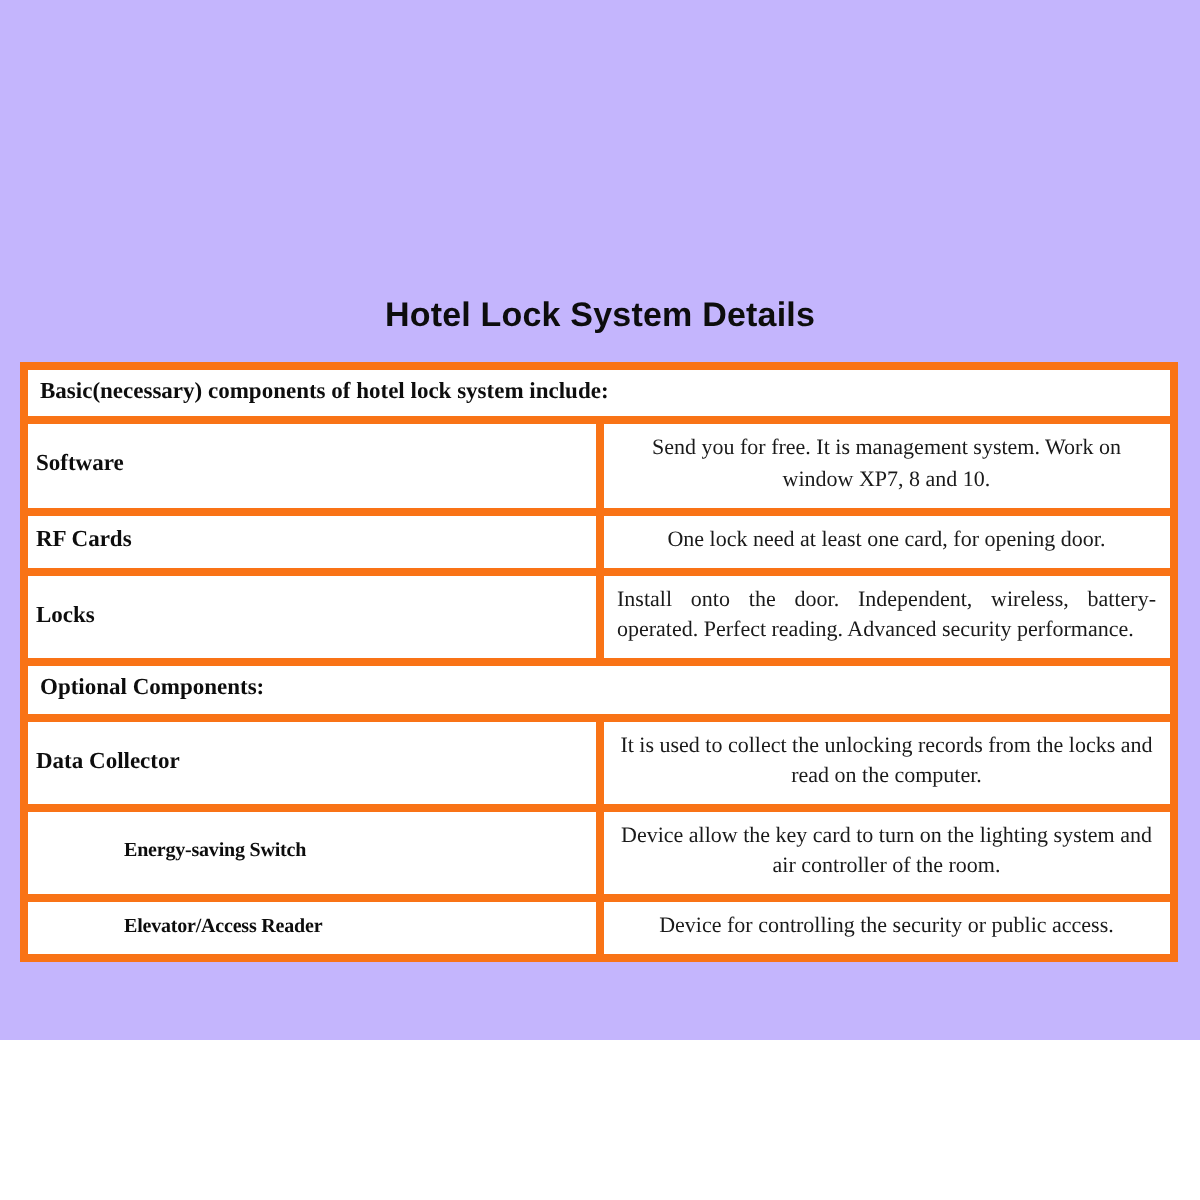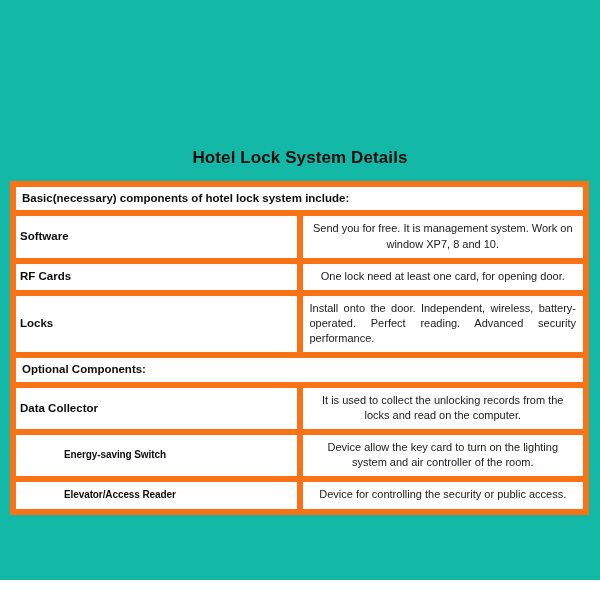--- a/index.html
+++ b/index.html
@@ -10,22 +10,22 @@
     width: 600px;
     height: 600px;
     background: #ffffff;
     font-family: "Liberation Sans", sans-serif;
     color: #1a1a1a;
     overflow: hidden;
   }
   .page {
     position: relative;
     width: 600px;
-    height: 580px;
-    background: #14b8a6;
+    height: 520px;
+    background: #c4b5fd;
   }
   .doc-title {
     position: absolute;
     left: 0;
     top: 148px;
     width: 600px;
     text-align: center;
     font-size: 17px;
     font-weight: bold;
     letter-spacing: 0.1px;
@@ -34,23 +34,24 @@
   .spec-table {
     position: absolute;
     left: 10px;
     top: 181px;
     width: 579px;
     border-collapse: collapse;
     table-layout: fixed;
     background: #ffffff;
   }
   .spec-table td {
-    border: 6px solid #f97316;
+    border: 4px solid #f97316;
     vertical-align: middle;
     background: #ffffff;
+    font-family: Liberation Serif, serif;
   }
   td.section-head {
     font-size: 11.5px;
     font-weight: bold;
     padding: 4px 6px 5px 6px;
     color: #0d0d0d;
     line-height: 1.25;
   }
   td.label-cell {
     width: 128px;

